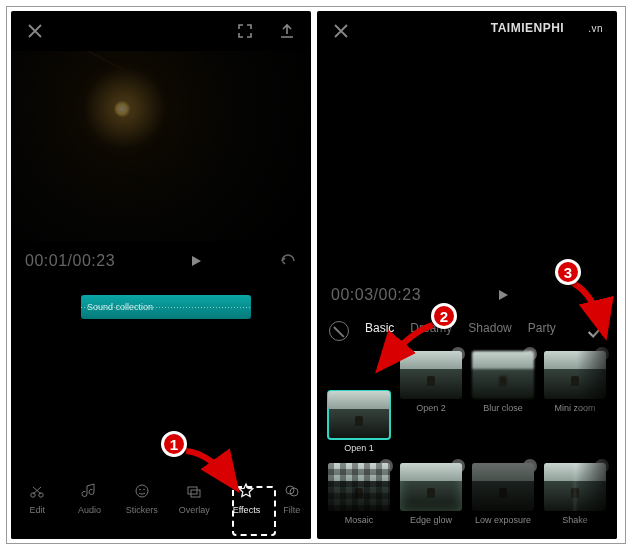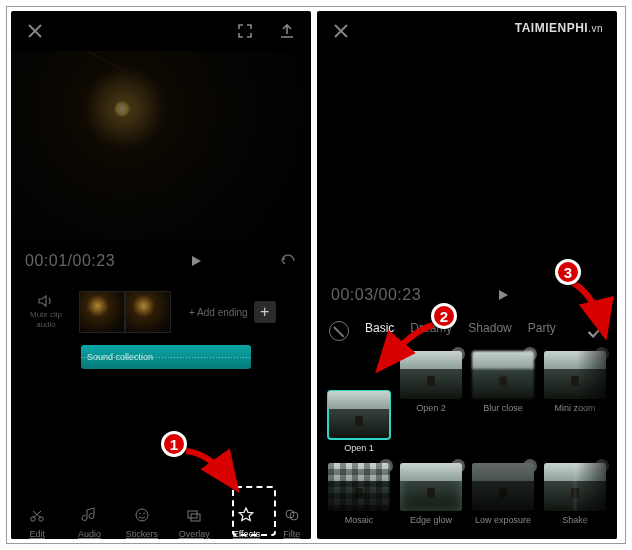--- a/index.html
+++ b/index.html
@@ -140,25 +140,24 @@
     content:"";
     position:absolute; left:0; right:0; top:50%;
     height:1px;
     background: repeating-linear-gradient(90deg, rgba(255,255,255,.5) 0 1px, transparent 1px 3px);
   }
   
   .toolbar {
     position:absolute; bottom:0; left:0; right:0;
     height:58px;
     display:flex;
-    align-items:flex-end;
+    align-items:flex-start;
     justify-content:space-around;
     background:#000;
     color:#777;
-    text-decoration:underline;
   }
   .tool {
     display:flex; flex-direction:column; align-items:center;
     font-size:9px; gap:4px;
     width:44px;
     position:relative;
   }
   .tool.active { color:#eee; }
   .tool .ticon { height:20px; display:flex;align-items:center;justify-content:center; }
   .dashed-box {
@@ -248,21 +247,21 @@
     z-index:49;
   }
   .watermark{
     position:absolute; top:10px; right:14px;
     color:#ddd; font-size:12px; font-weight:600;
     text-shadow:0 1px 2px #000;
     letter-spacing:.5px;
     z-index:30;
     font-family: Arial, sans-serif;
   }
-  .watermark .vn{font-weight:400;font-size:10px;}
+  .watermark .vn{font-weight:400;font-size:10px;padding-left:24px;}
   .right-fade{
     position:absolute;right:0;top:300px;bottom:0;width:40px;
     background:linear-gradient(90deg,transparent,rgba(0,0,0,.85));
     pointer-events:none;
   }
 </style>
 </head>
 <body>
 
 <div class="frame">
@@ -302,37 +301,20 @@
           </svg>
       </span>
       <span class="icon-btn">
         <svg width="18" height="14" viewBox="0 0 18 14">
             <path d="M4 7a6 6 0 0 1 12 0M4 7l3-3M4 7l3 3" stroke="#666" stroke-width="1.5" fill="none"></path>
           </svg>
       </span>
     </div>
 
     <div class="timeline">
-      <div class="track-row">
-        <div class="mute-col">
-          <svg width="18" height="14" viewBox="0 0 18 14" style="margin:0 auto 2px">
-              <path d="M2 5v4h3l4 3V2L5 5H2z" stroke="#666" stroke-width="1.2" fill="none"></path>
-              <path d="M12 4c1.5 1.5 1.5 4.5 0 6" stroke="#666" stroke-width="1.2" fill="none"></path>
-            </svg>
-          <div>Mute clip audio</div>
-        </div>
-        <div class="clip-strip">
-          <div class="clip-thumb"></div>
-          <div class="clip-thumb"></div>
-        </div>
-        <div class="add-ending">
-          <span>+ Add ending</span>
-          <span class="plusbox">+</span>
-        </div>
-      </div>
       <div class="audio-track">
         <span>Sound collection</span>
       </div>
     </div>
 
     <div class="toolbar">
       <div class="tool">
         <span class="ticon">
             <svg width="18" height="18" viewBox="0 0 18 18">
               <circle cx="5" cy="13" r="2.2" stroke="#777" fill="none"></circle>

